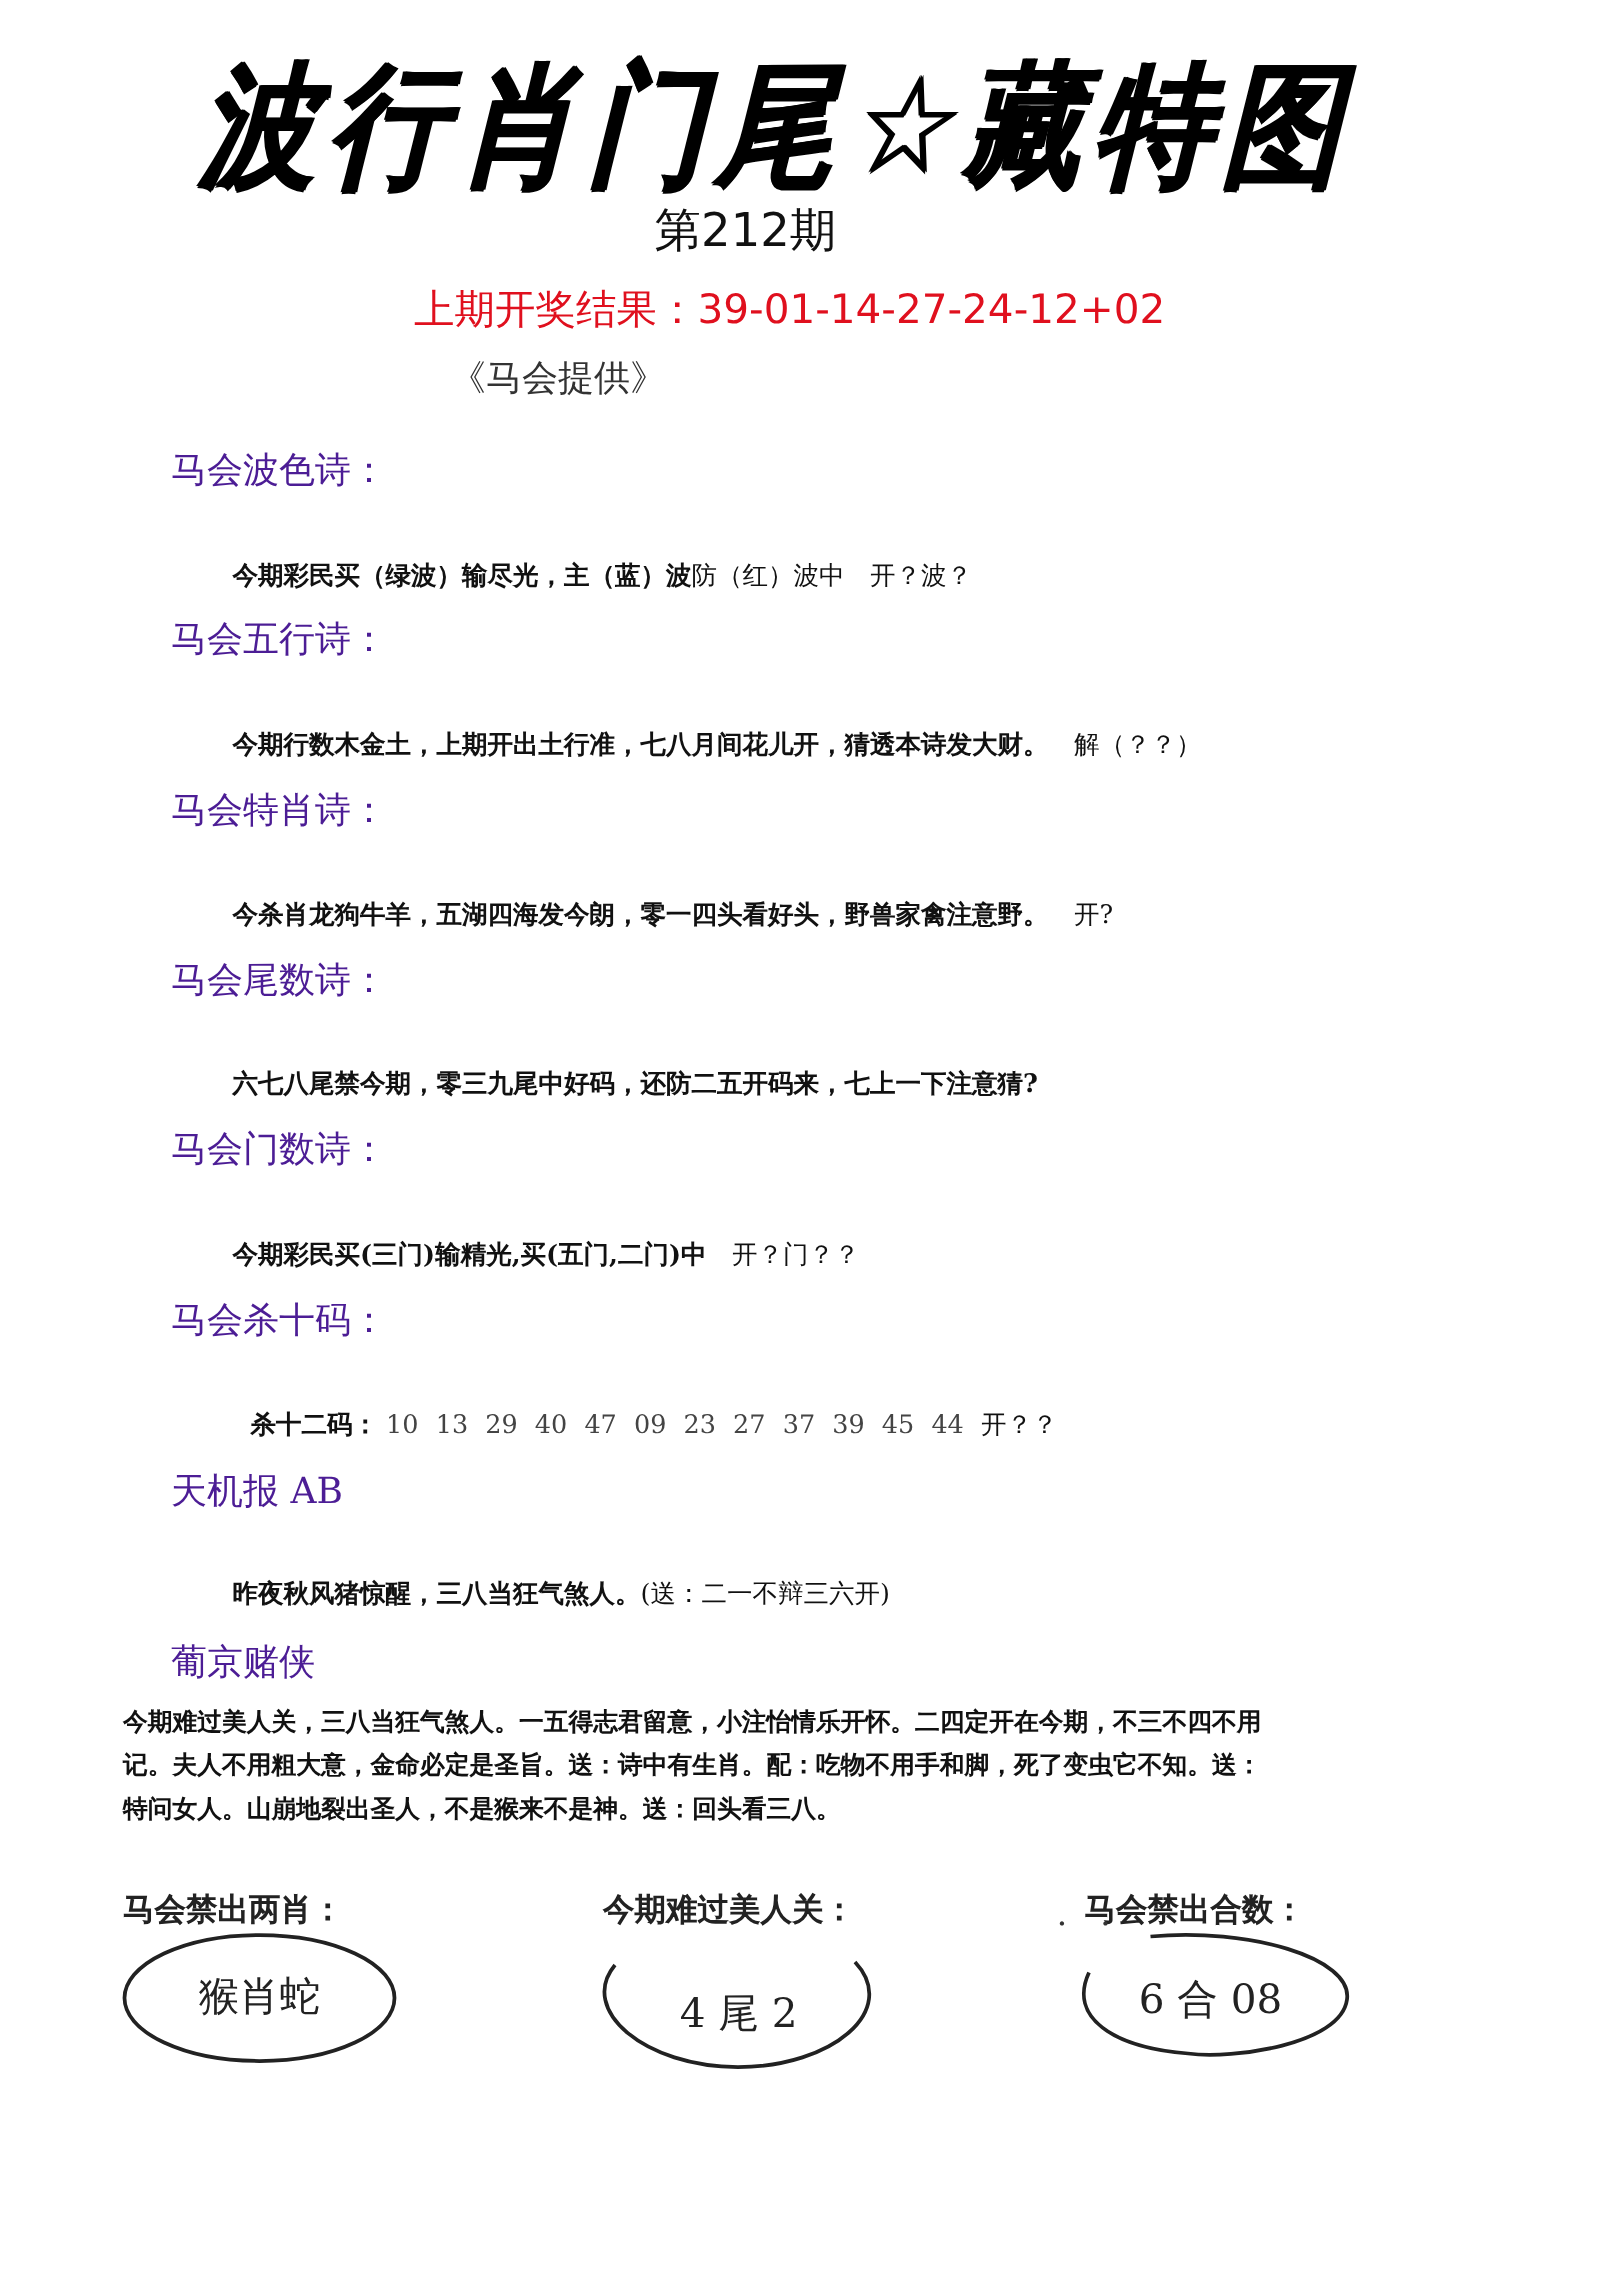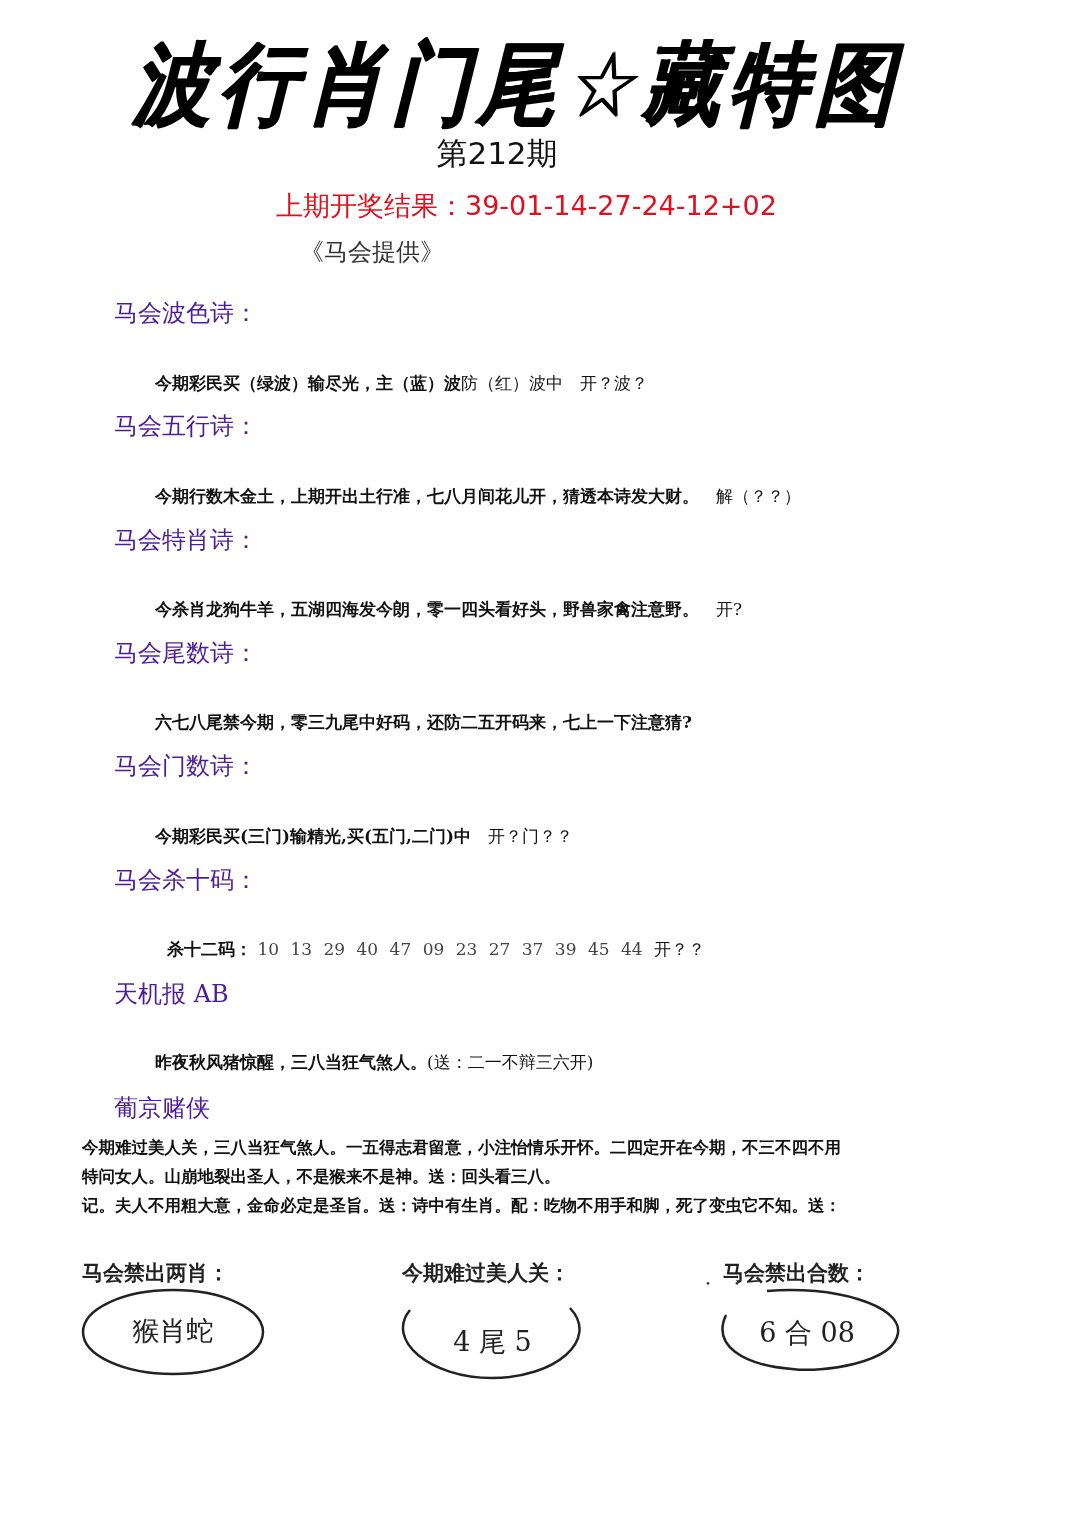--- a/index.html
+++ b/index.html
@@ -130,42 +130,42 @@
 </div>
 
 <div class="abs sec-title" style="top:978px">天机报 AB</div>
 <div class="abs poem" style="top:1051px">
   <b>昨夜秋风猪惊醒，三八当狂气煞人。</b><span>(送：二一不辩三六开)</span>
 </div>
 
 <div class="abs sec-title" style="top:1092px">葡京赌侠</div>
 <div class="abs xiake">
   <div>今期难过美人关，三八当狂气煞人。一五得志君留意，小注怡情乐开怀。二四定开在今期，不三不四不用</div>
+  <div>记。夫人不用粗大意，金命必定是圣旨。送：诗中有生肖。配：吃物不用手和脚，死了变虫它不知。送：</div>
   <div>特问女人。山崩地裂出圣人，不是猴来不是神。送：回头看三八。</div>
-  <div>记。夫人不用粗大意，金命必定是圣旨。送：诗中有生肖。配：吃物不用手和脚，死了变虫它不知。送：</div>
 </div>
 
 <div class="abs bottom-label" style="left:82px; top:1234px">马会禁出两肖：</div>
 <div class="abs bottom-label" style="left:402px; top:1234px">今期难过美人关：</div>
 <div class="abs bottom-label" style="left:723px; top:1234px">马会禁出合数：</div>
 
 <div class="abs dots">• •</div>
 
 <div class="ellipse-box" style="left:78px; top:1285px; width:190px; height:95px">
   <svg width="190" height="95">
     <ellipse cx="95" cy="47" rx="90" ry="42" fill="none" stroke="#222" stroke-width="2.5"></ellipse>
   </svg>
   <div class="ellipse-text" style="top:28px">猴肖蛇</div>
 </div>
 
 <div class="ellipse-box" style="left:390px; top:1290px; width:205px; height:92px">
   <svg width="205" height="92">
     <path d="M 20 20 C -5 50, 40 88, 102 88 C 165 88, 210 50, 180 18" fill="none" stroke="#222" stroke-width="2.5"></path>
   </svg>
-  <div class="ellipse-text" style="top:34px">4 尾 5</div>
+  <div class="ellipse-text" style="top:34px">4 尾 2</div>
 </div>
 
 <div class="ellipse-box" style="left:712px; top:1285px; width:190px; height:90px">
   <svg width="190" height="90">
     <path d="M 55 6 C 120 0, 190 20, 186 48 C 182 78, 110 88, 80 84 C 30 80, 0 60, 14 30" fill="none" stroke="#222" stroke-width="2.5"></path>
   </svg>
   <div class="ellipse-text" style="top:30px">6 合 08</div>
 </div>
 
 </body></html>

